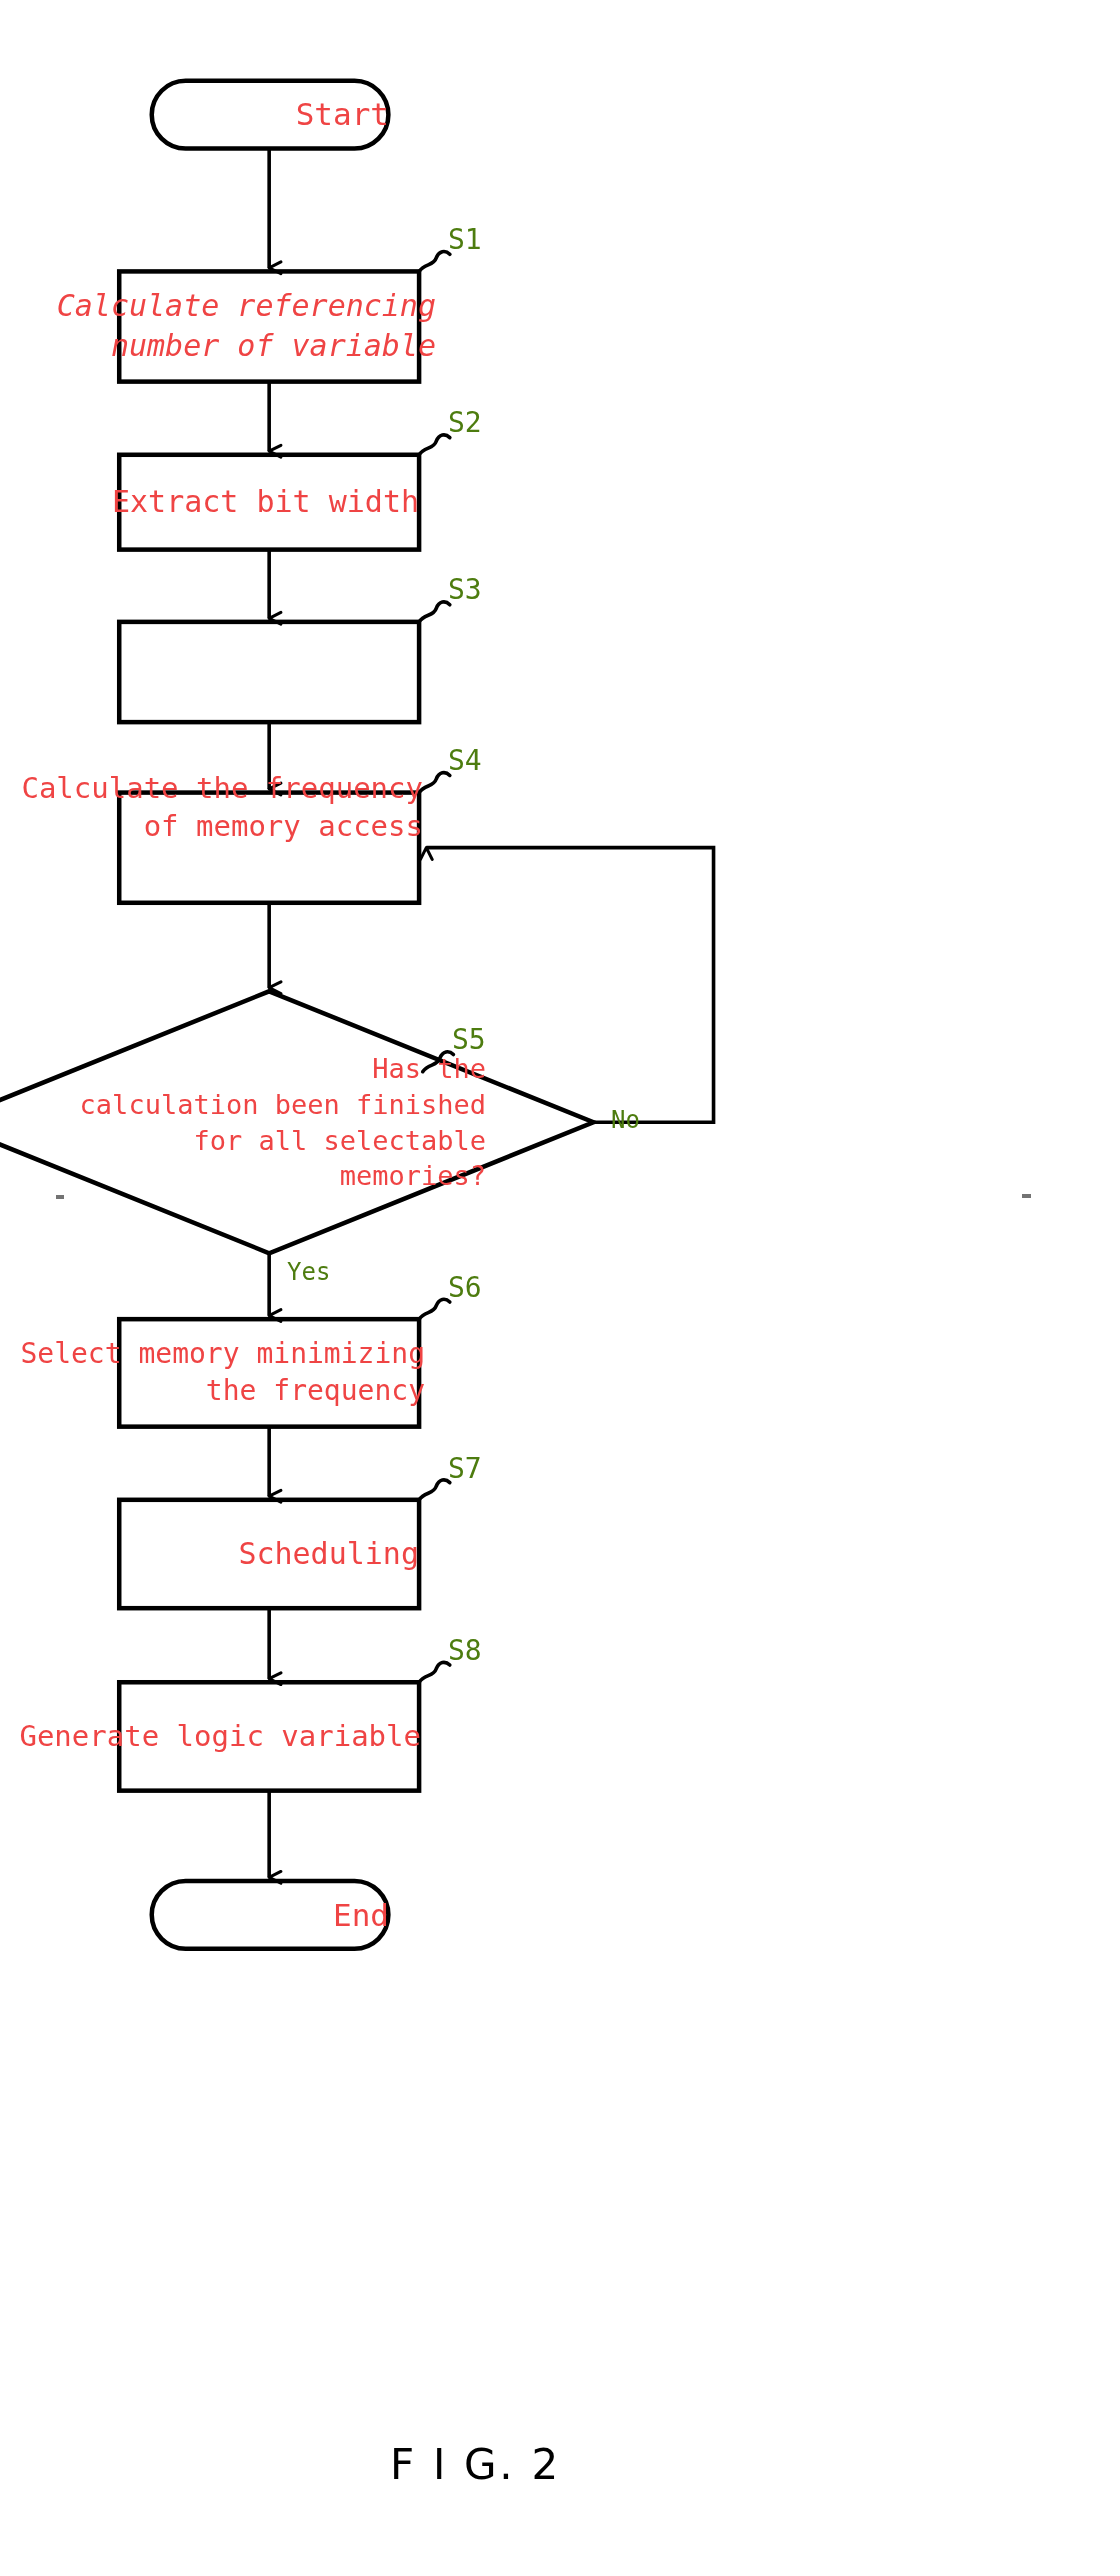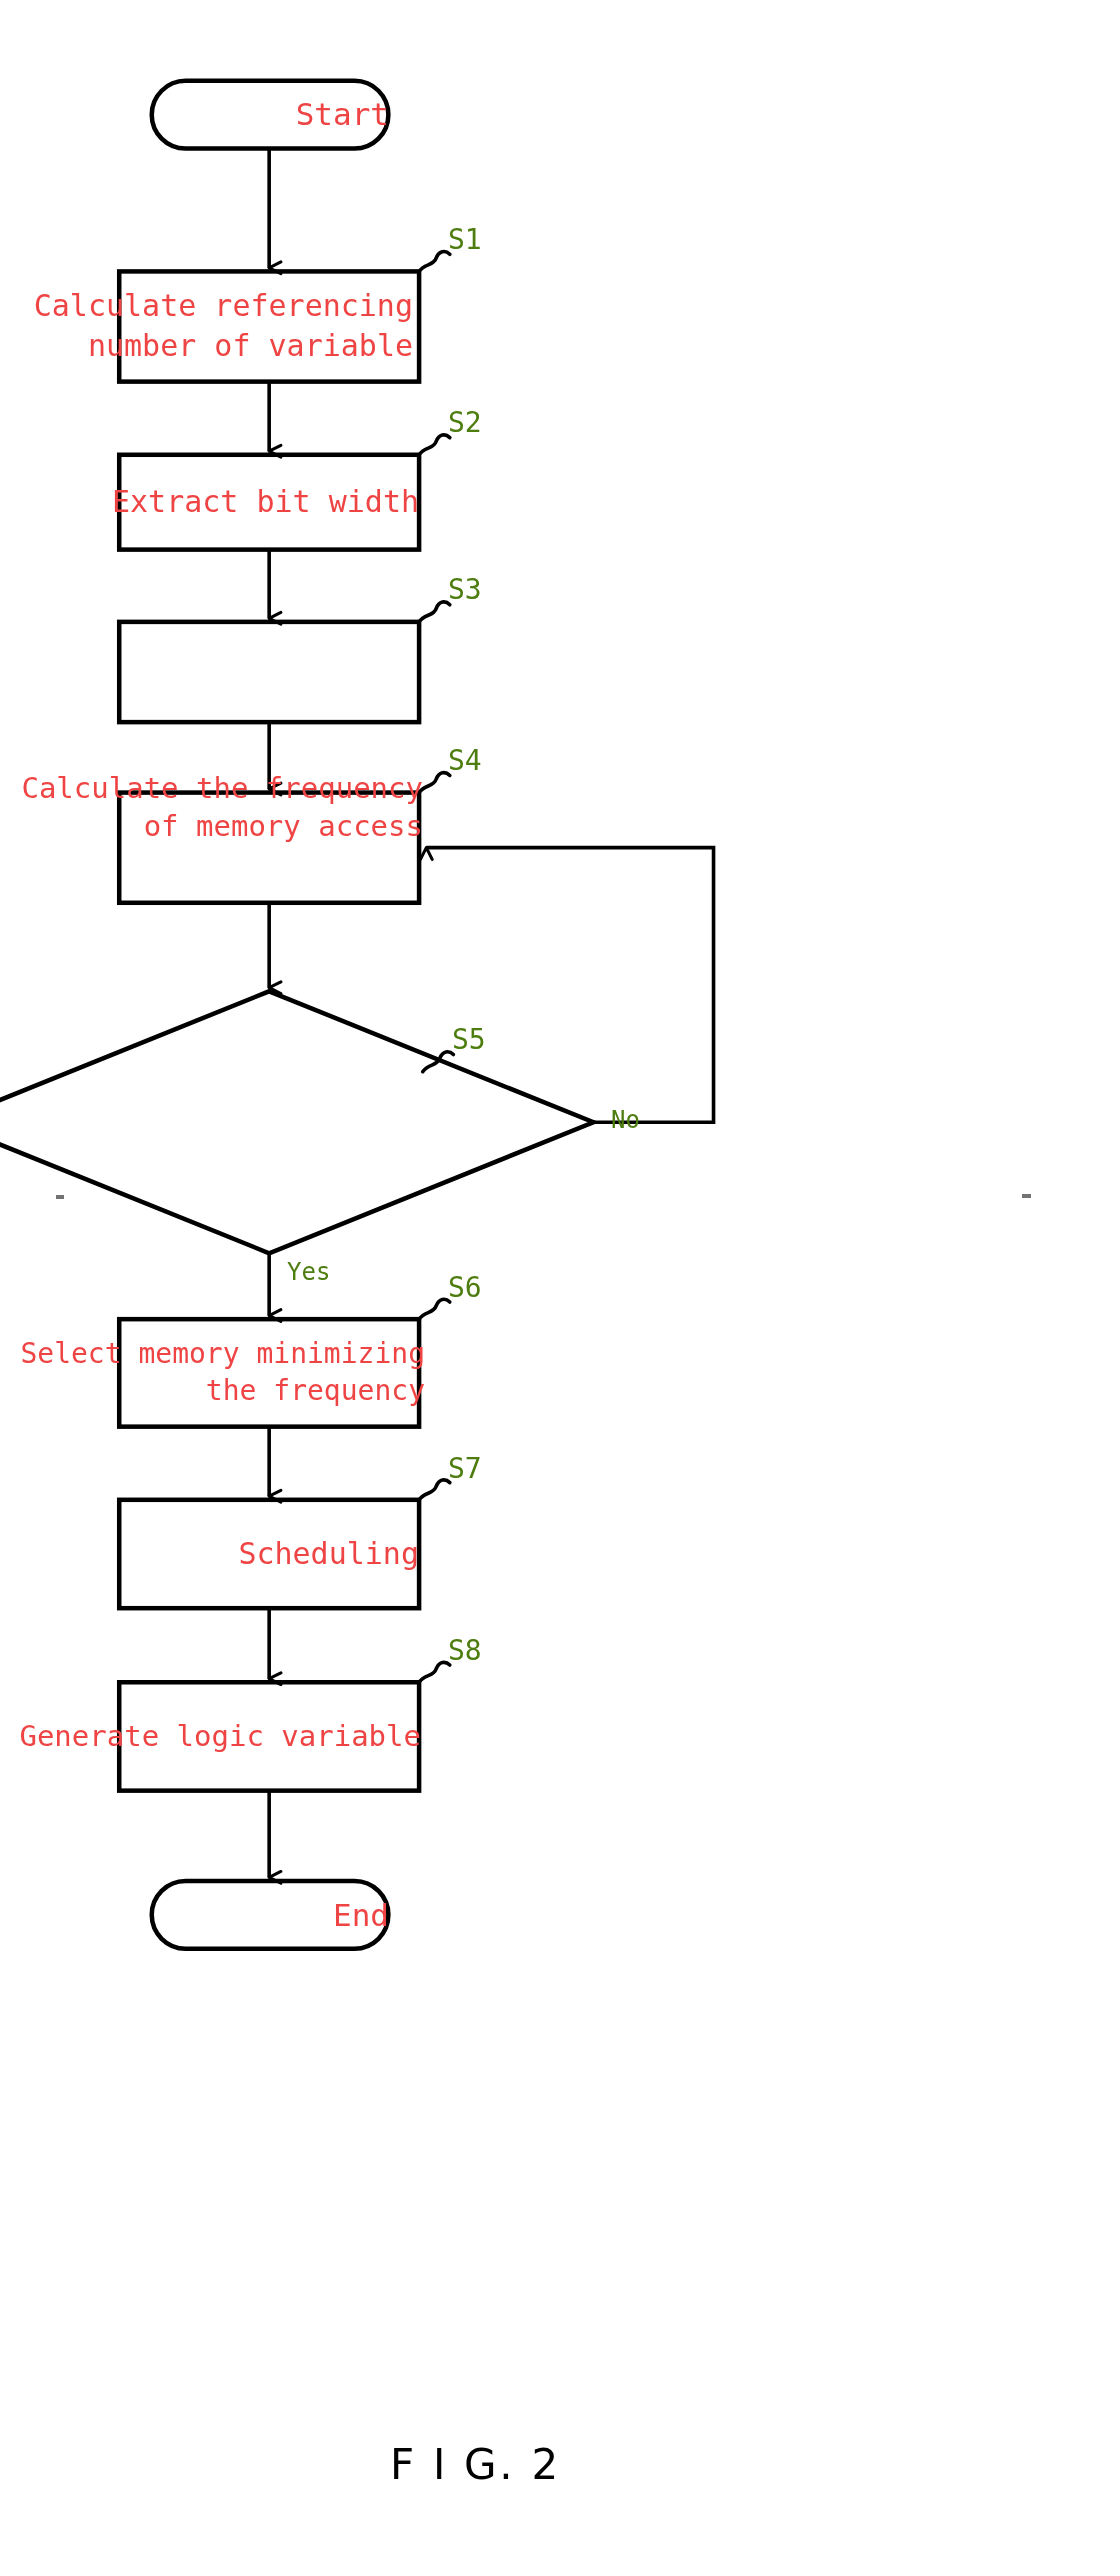--- a/index.html
+++ b/index.html
@@ -127,35 +127,41 @@
     <path d="M 468,1186 C 474,1177 484,1180 487,1171 C 490,1163 497,1162 502,1167" fill="none" stroke="#000" stroke-width="4" stroke-linecap="round"></path>
     <path d="M 464,1460 C 470,1451 480,1454 483,1445 C 486,1437 493,1436 498,1441" fill="none" stroke="#000" stroke-width="4" stroke-linecap="round"></path>
     <path d="M 464,1660 C 470,1651 480,1654 483,1645 C 486,1637 493,1636 498,1641" fill="none" stroke="#000" stroke-width="4" stroke-linecap="round"></path>
     <path d="M 464,1862 C 470,1853 480,1856 483,1847 C 486,1839 493,1838 498,1843" fill="none" stroke="#000" stroke-width="4" stroke-linecap="round"></path>
   </svg>
 
   <div class="node-text" style="left:152px; top:80px; width:237px; height:68px; font-size:31px;">
     <span class="line">Start</span>
   </div>
 
-  <div class="node-text" style="left:113px; top:271px; width:300px; height:110px; font-size:30px;">
+  <div class="node-text" style="left:136px; top:271px; width:300px; height:110px; font-size:30px;font-style:italic;">
     <span class="line">Calculate referencing</span>
     <span class="line">number of variable</span>
   </div>
 
   <div class="node-text" style="left:119px; top:454px; width:300px; height:95px; font-size:30px;">
     <span class="line">Extract bit width</span>
   </div>
 
 
   <div class="node-text" style="left:116px; top:752px; width:307px; height:110px; font-size:29px;">
     <span class="line">Calculate the frequency</span>
     <span class="line">of memory access</span>
   </div>
 
+  <div class="node-text" style="left:52px; top:1032px; width:434px; height:181px; font-size:27px;">
+    <span class="line">Has the</span>
+    <span class="line">calculation been finished</span>
+    <span class="line">for all selectable</span>
+    <span class="line">memories?</span>
+  </div>
 
   <div class="node-text" style="left:114px; top:1319px; width:311px; height:108px; font-size:28px;">
     <span class="line">Select memory minimizing</span>
     <span class="line">the frequency</span>
   </div>
 
   <div class="node-text" style="left:119px; top:1500px; width:300px; height:108px; font-size:30px;">
     <span class="line">Scheduling</span>
   </div>
 

